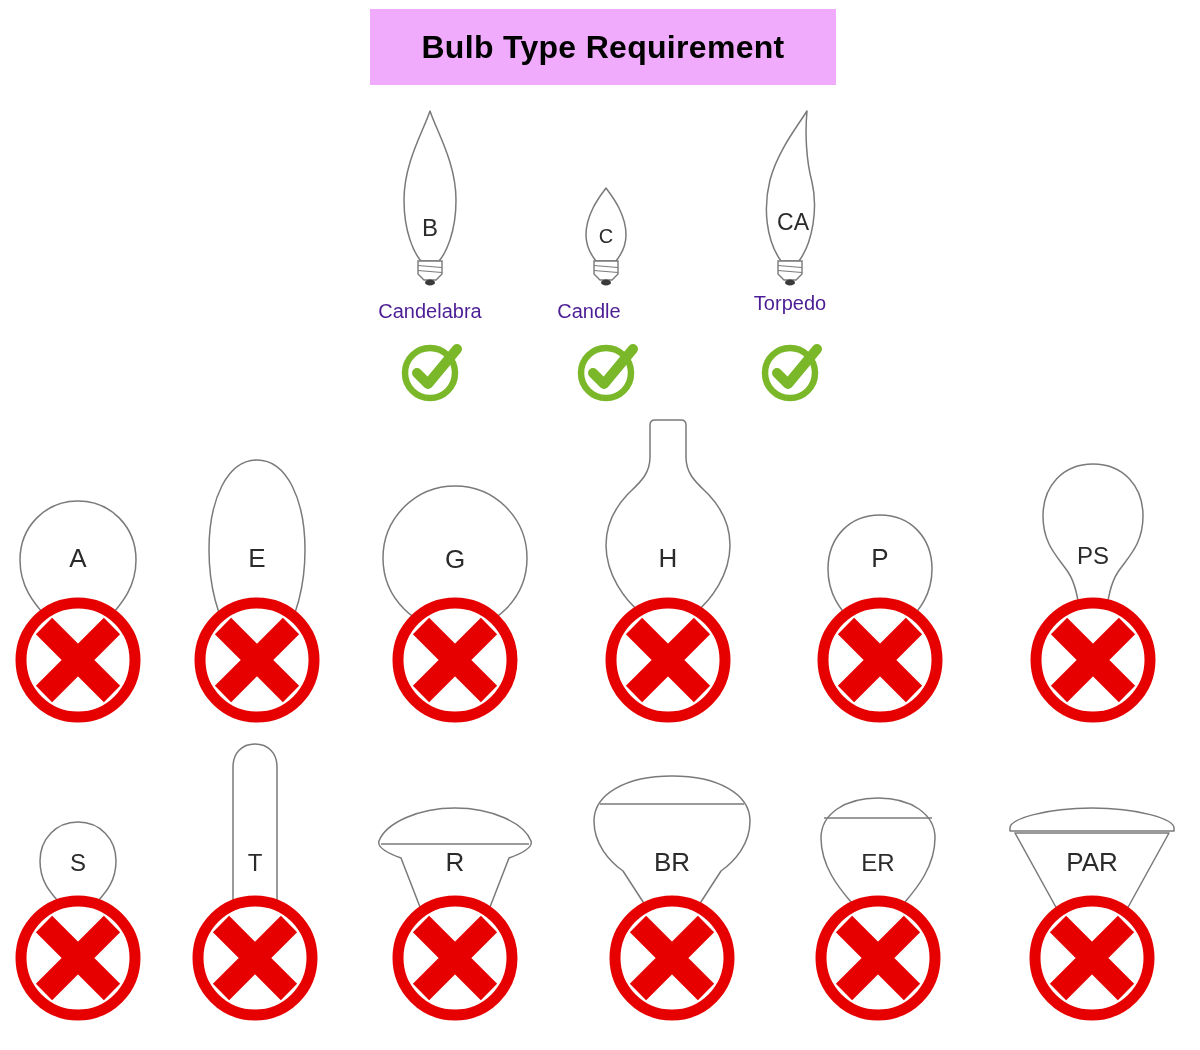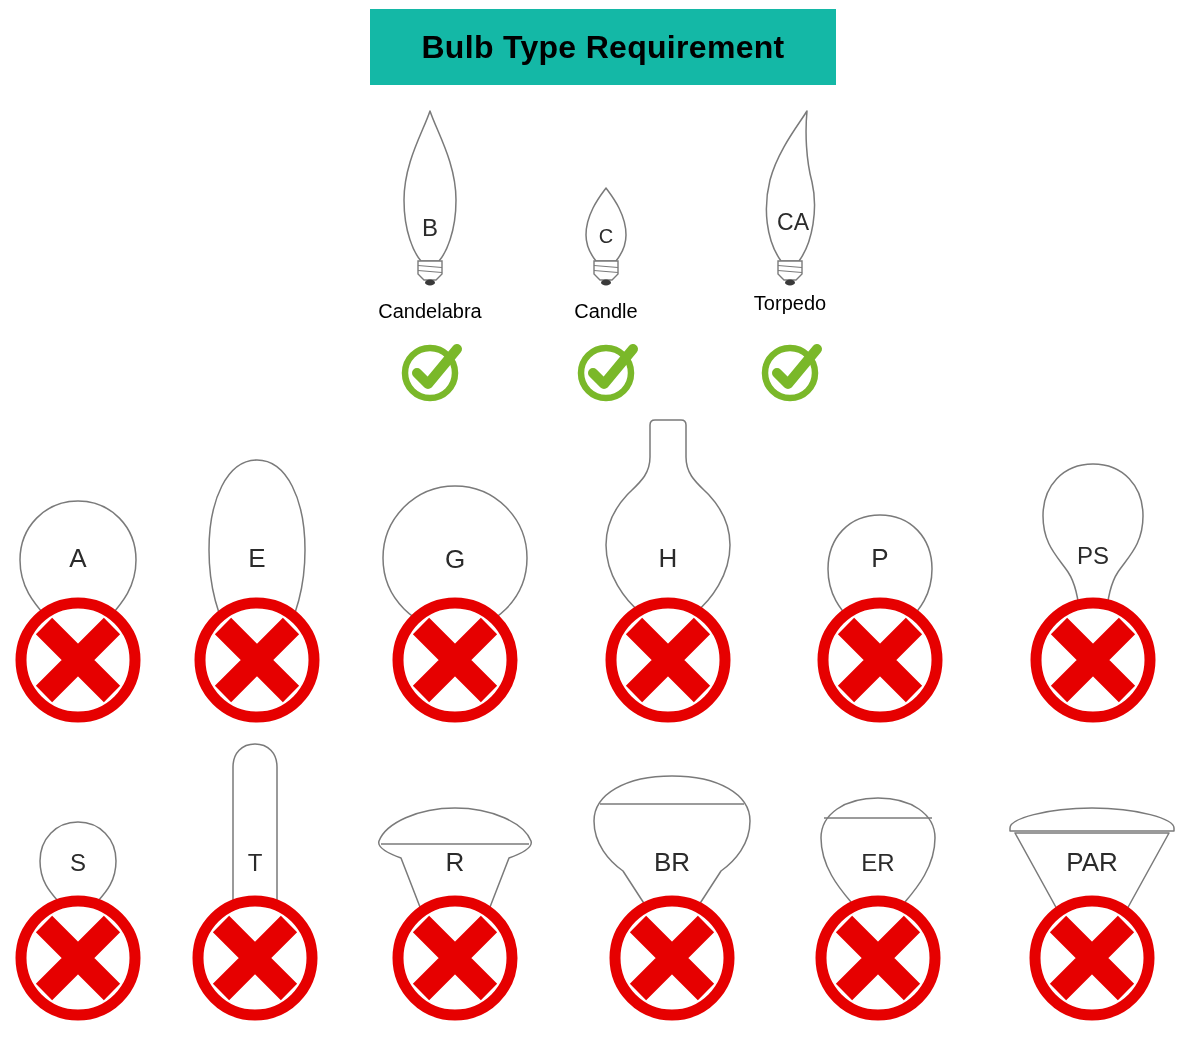--- a/index.html
+++ b/index.html
@@ -4,29 +4,29 @@
 <style>
   * { margin:0; padding:0; box-sizing:border-box; }
   html,body { background:#fff; }
   body { font-family:"Liberation Sans","DejaVu Sans",sans-serif; }
   .canvas { position:relative; width:1200px; height:1050px; background:#fff; overflow:hidden; }
   .banner {
     position:absolute; left:370px; top:9px; width:466px; height:76px;
     display:flex; align-items:center; justify-content:center;
   }
   .banner .title-text { font-size:32px; font-weight:800; letter-spacing:.3px; color:#000; }
-  .bulb-name { position:absolute; width:170px; text-align:center; font-size:20px; color:#000000; }
+  .bulb-name { position:absolute; width:170px; text-align:center; font-size:20px; color:#4c1d95; }
   .abs { position:absolute; }
   svg text { font-family:"Liberation Sans","DejaVu Sans",sans-serif; }
 </style>
 </head>
 <body>
 
 <div class="canvas">
-  <header class="banner" id="banner" style="background: #14b8a6;">
+  <header class="banner" id="banner" style="background: #f0abfc;">
     <span class="title-text">Bulb Type Requirement</span>
   </header>
   <div id="figures">
       <svg class="abs" style="left:398px;top:108px" width="64" height="180" viewBox="0 0 64 180">
         <path d="M32,3 C25,24 6,55 6,92 C6,124 16,145 23,153 L41,153 C48,145 58,124 58,92 C58,55 39,24 32,3 Z" fill="#fff" stroke="#7a7a7a" stroke-width="1.5" stroke-linejoin="round"></path>
         <g>
           <path d="M20,153 L20,166 L26,172 L38,172 L44,166 L44,153 Z" fill="#fff" stroke="#7a7a7a" stroke-width="1.4"></path>
           <path d="M20,157.5 L44,159.5 M20,162.5 L44,164.5" fill="none" stroke="#7a7a7a" stroke-width="1.2"></path>
           <ellipse cx="32" cy="174.5" rx="5" ry="3" fill="#3a3a3a"></ellipse>
         </g>
@@ -39,21 +39,21 @@
       </svg>
       <svg class="abs" style="left:580px;top:185px" width="52" height="102" viewBox="0 0 52 102">
         <path d="M26,3 C21,10 6,28 6,50 C6,63 12,71 16,76 L36,76 C40,71 46,63 46,50 C46,28 31,10 26,3 Z" fill="#fff" stroke="#7a7a7a" stroke-width="1.5" stroke-linejoin="round"></path>
         <g>
           <path d="M14,76 L14,89 L20,95 L32,95 L38,89 L38,76 Z" fill="#fff" stroke="#7a7a7a" stroke-width="1.4"></path>
           <path d="M14,80.5 L38,82.5 M14,85.5 L38,87.5" fill="none" stroke="#7a7a7a" stroke-width="1.2"></path>
           <ellipse cx="26" cy="97.5" rx="5" ry="3" fill="#3a3a3a"></ellipse>
         </g>
         <text x="26" y="58" font-size="20" text-anchor="middle" fill="#2b2b2b">C</text>
       </svg>
-      <div class="bulb-name" style="left:521px;top:300px">Candle</div>
+      <div class="bulb-name" style="left:504px;top:300px">Candle</div>
       <svg class="abs" style="left:576px;top:340px" width="76" height="64" viewBox="0 0 76 64">
         <circle cx="30" cy="33" r="25" fill="#fff" stroke="#7ab829" stroke-width="6.5"></circle>
         <path d="M17,33 L28,44 L57,9" fill="none" stroke="#7ab829" stroke-width="10" stroke-linecap="round" stroke-linejoin="round"></path>
       </svg>
       <svg class="abs" style="left:755px;top:108px" width="70" height="180" viewBox="0 0 70 180">
         <path d="M52,3 C44,16 23,42 15,72 C8,100 11,132 26,153 L44,153 C58,134 63,100 57,74 C51,52 50,24 52,3 Z" fill="#fff" stroke="#7a7a7a" stroke-width="1.5" stroke-linejoin="round"></path>
         <g>
           <path d="M23,153 L23,166 L29,172 L41,172 L47,166 L47,153 Z" fill="#fff" stroke="#7a7a7a" stroke-width="1.4"></path>
           <path d="M23,157.5 L47,159.5 M23,162.5 L47,164.5" fill="none" stroke="#7a7a7a" stroke-width="1.2"></path>
           <ellipse cx="35" cy="174.5" rx="5" ry="3" fill="#3a3a3a"></ellipse>

